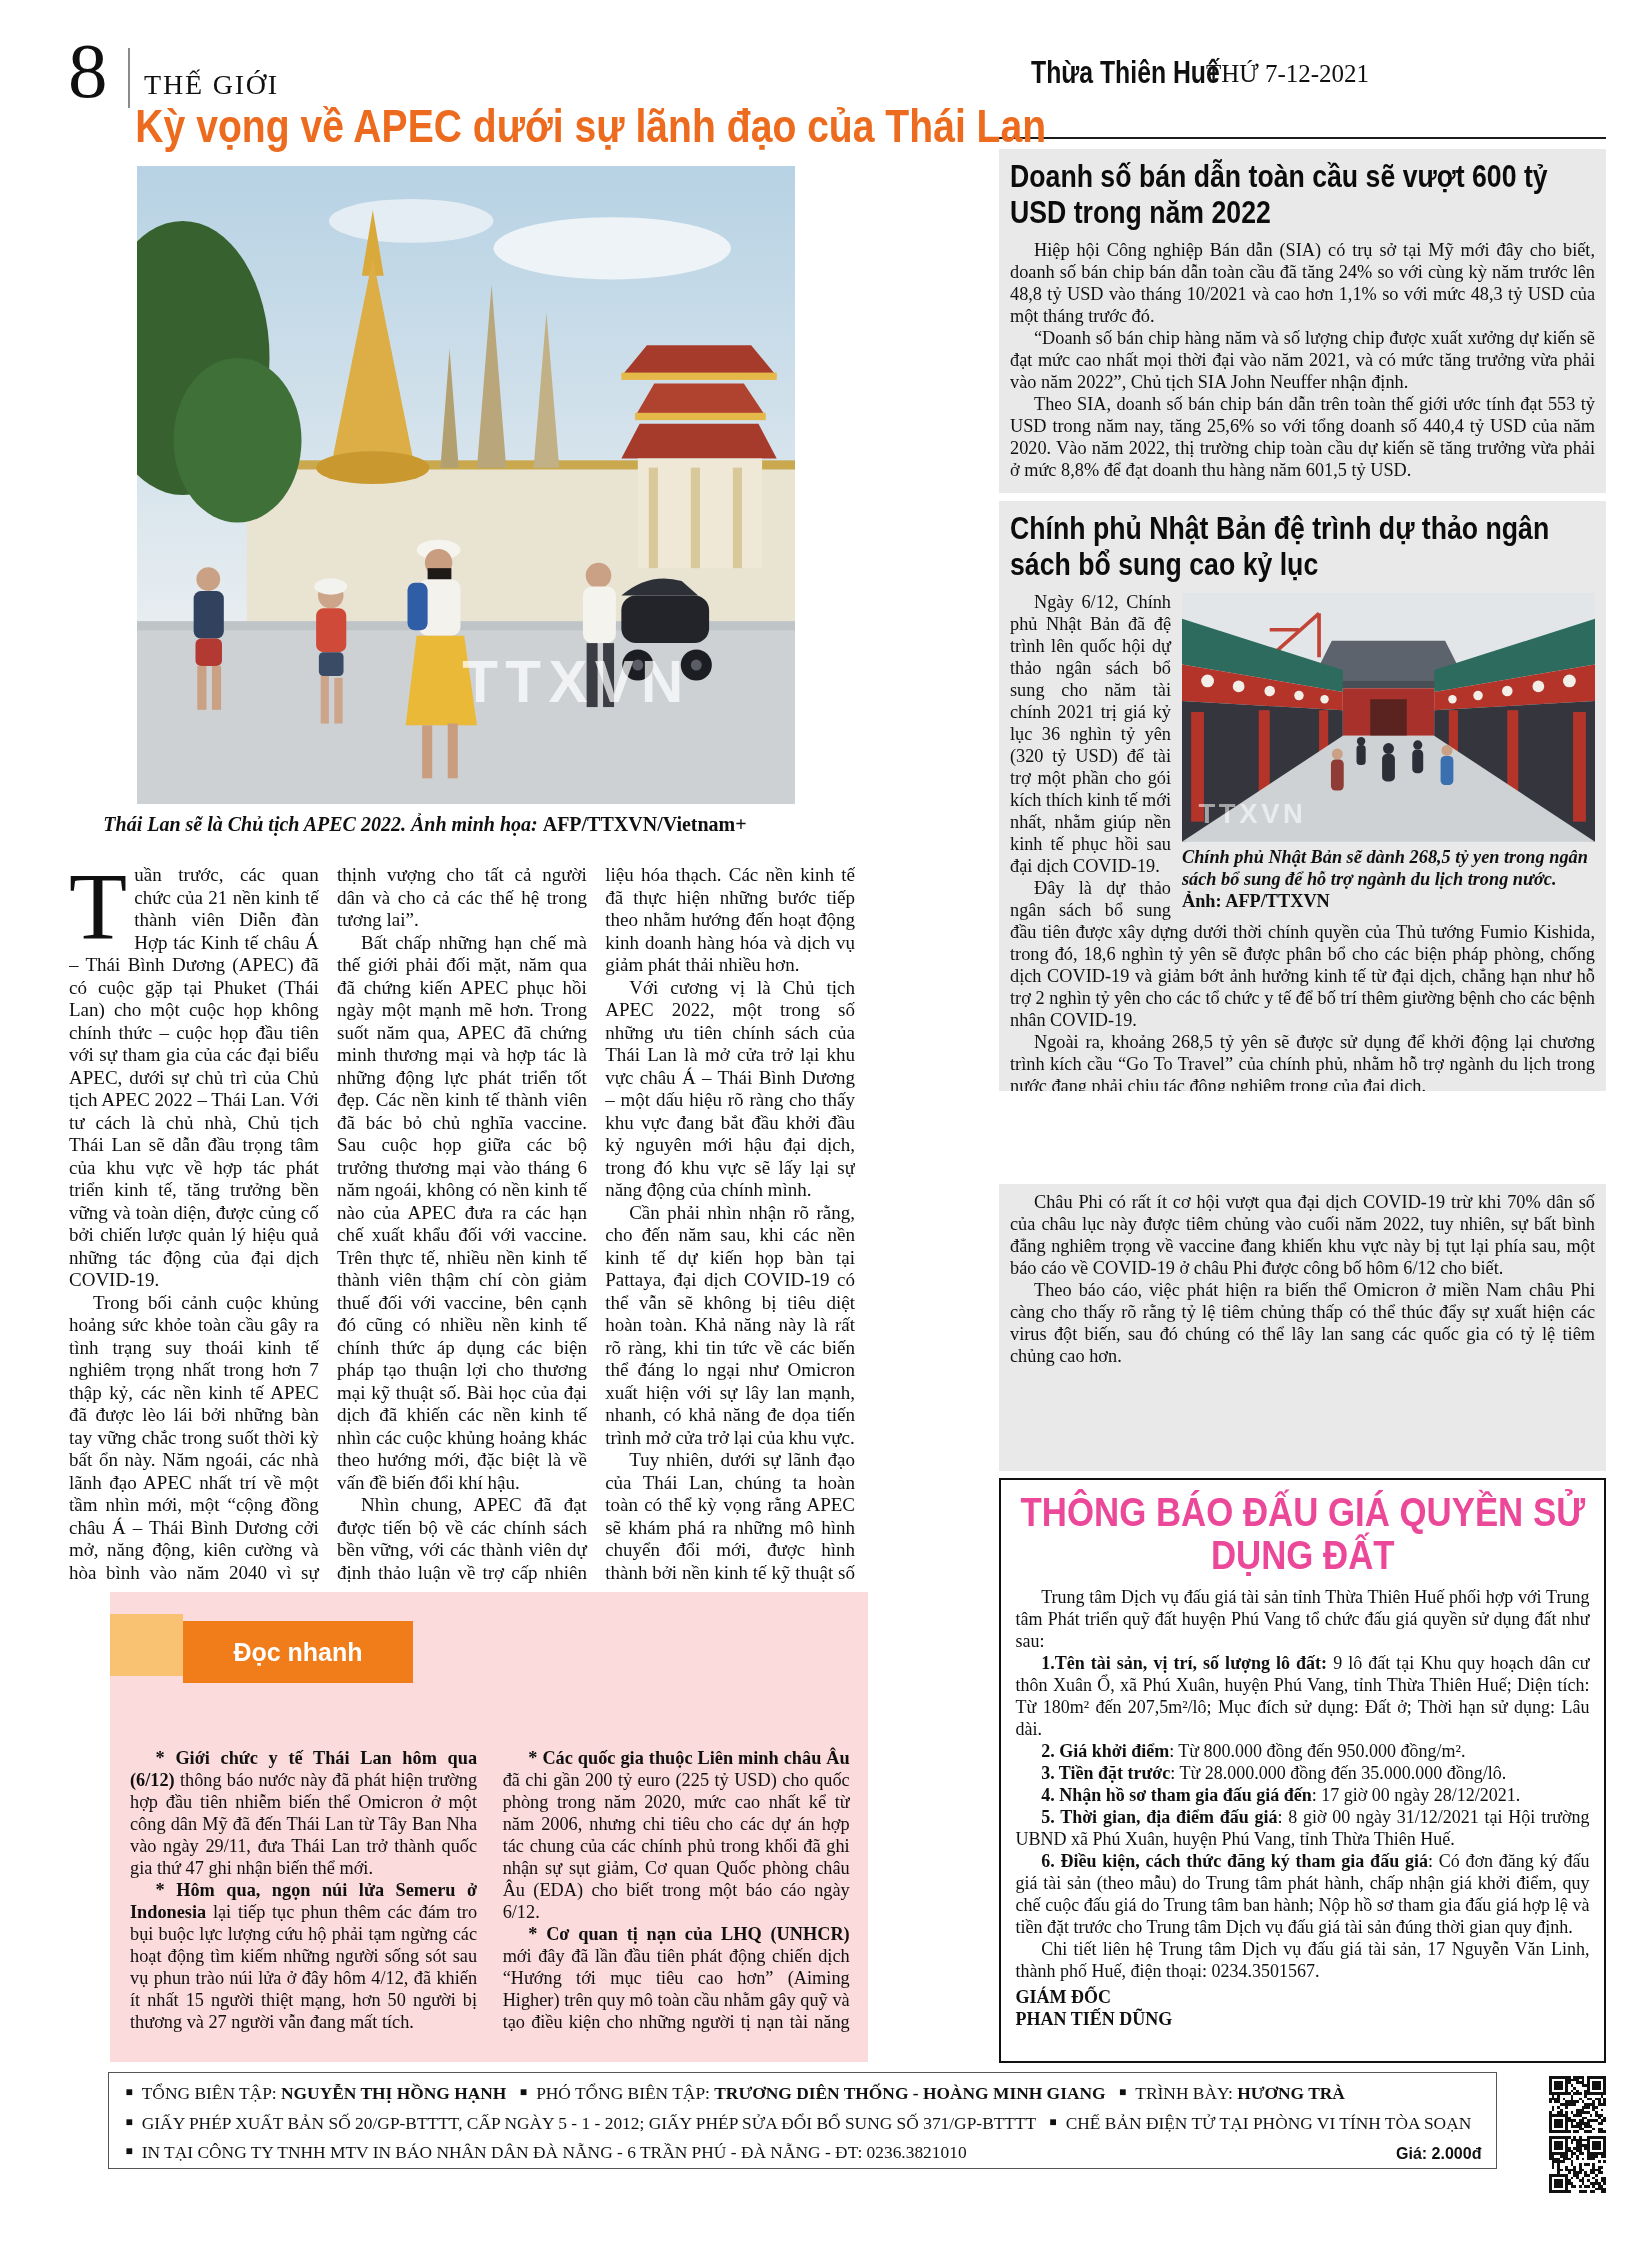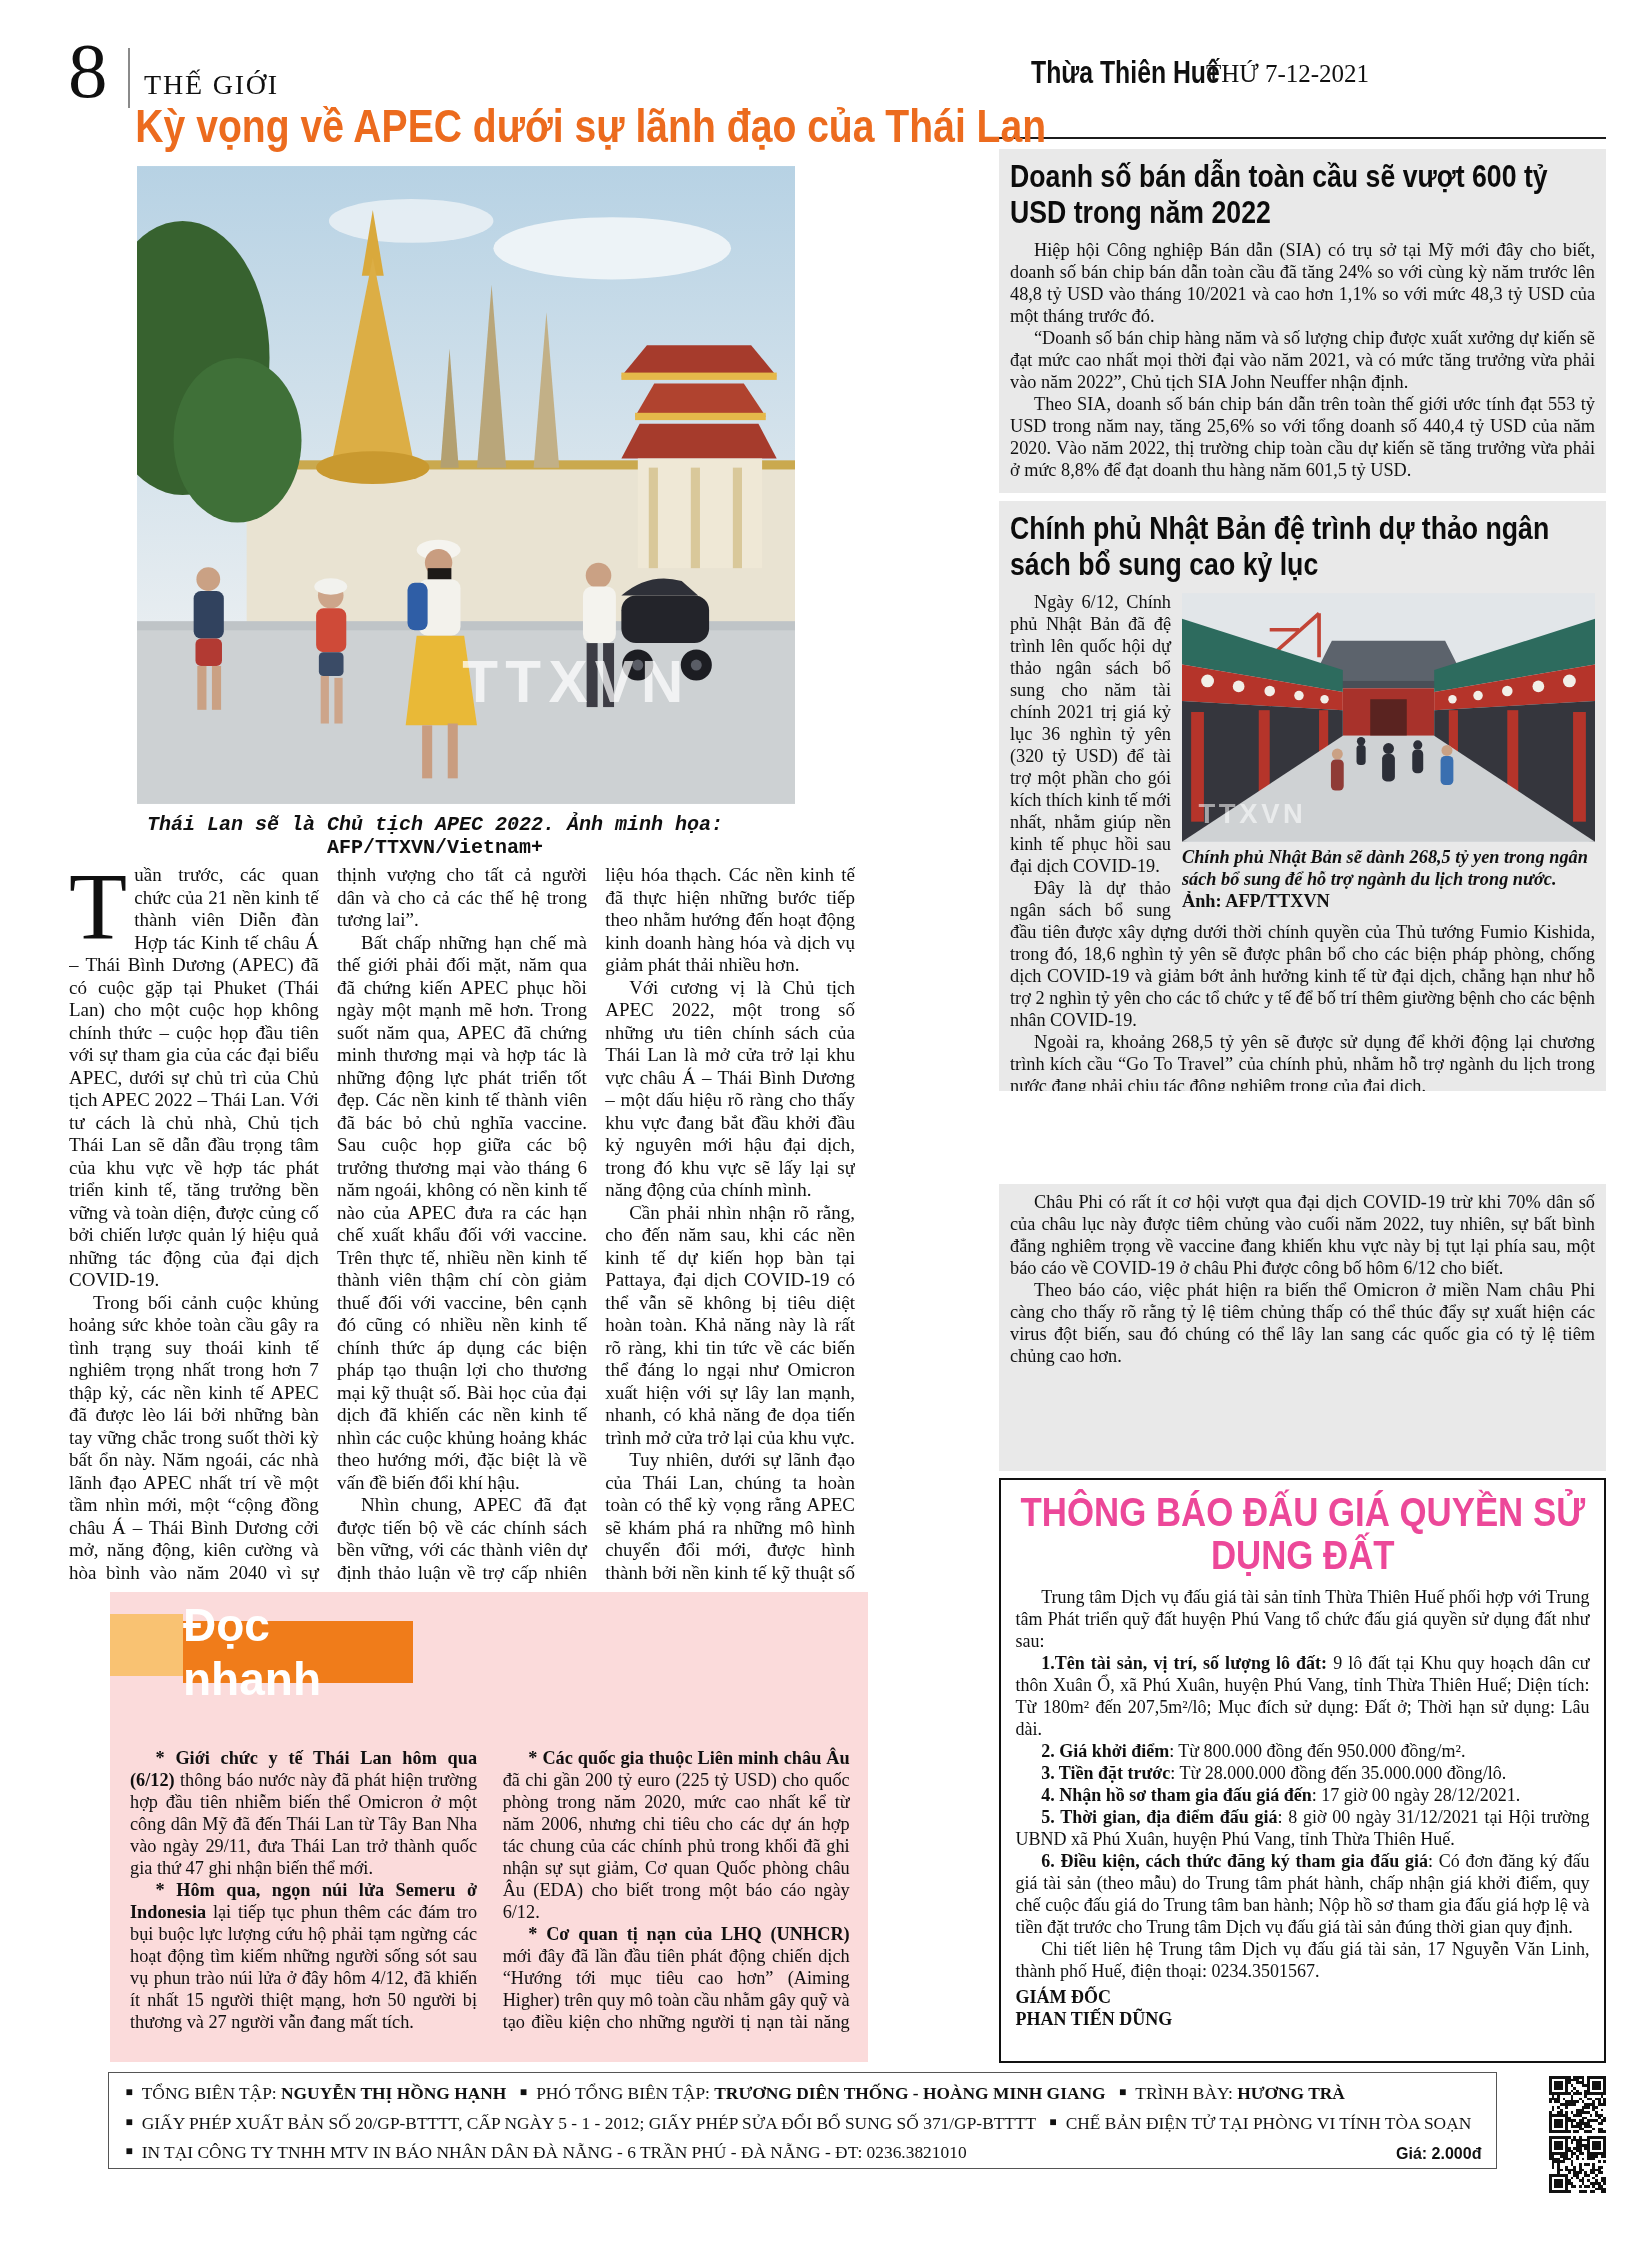--- a/index.html
+++ b/index.html
@@ -20,36 +20,36 @@
   .cx { display:block; transform-origin:0 0; }
   .cx83 { width:120%; transform:scaleX(0.8333); }
   .cx87 { width:114.9%; transform:scaleX(0.87); text-align:center; }
   .cxc { display:inline-block; transform:scaleX(0.85); transform-origin:50% 50%; white-space:nowrap; }
 
   
   .main-title { position:absolute; left:55px; top:99px; width:758px; text-align:center;
                 font-family:"Liberation Sans", sans-serif; font-weight:bold; font-size:46px;
                 color:#ec6b1e; margin:0; }
   .thai-photo { position:absolute; left:137px; top:166px; width:658px; height:638px; overflow:hidden; }
-  .main-caption { position:absolute; left:65px; top:813px; width:740px; text-align:center;
-                  font-size:20px; font-weight:bold; font-style:italic;font-family:Liberation Mono, monospace; }
+  .main-caption { position:absolute; left:55px; top:813px; width:740px; text-align:center;
+                  font-size:20px; font-weight:bold; font-style:italic; }
   .main-caption .credit { font-style:normal; }
   .body-cols { position:absolute; left:69px; top:864px; width:786px; height:724px;
                column-count:3; column-gap:18.3px; column-fill:auto;
                font-size:19px; line-height:22.5px; text-align:justify; overflow:hidden; }
   .body-cols p { margin:0; text-indent:24px; }
   .body-cols p.lead { text-indent:0; }
   .dropcap { float:left; font-size:95px; line-height:75px; padding:5.5px 7.3px 0 0; font-family:"Liberation Serif", serif; }
 
   
   .qn-box { position:absolute; left:110px; top:1592px; width:758px; height:470px; background:#fbdbdb; }
   .qn-sq  { position:absolute; left:0; top:22px; width:73px; height:62px; background:#f9c272; }
   .qn-bar { position:absolute; left:73px; top:29px; width:230px; height:62px; background:#f07c1a;
             color:#fff; display:flex; align-items:center; justify-content:center;
-            font-family:"Liberation Sans", sans-serif; font-weight:bold; font-size:46px; }
+            font-family:"Liberation Sans", sans-serif; font-weight:bold; font-size:25px; }
   .qn-cols { position:absolute; left:20px; right:18.3px; top:115px; bottom:9.1px;
              column-count:2; column-gap:25.6px; column-fill:auto;
              font-size:18.3px; line-height:22px; text-align:justify; overflow:hidden;margin-top:40px; }
   .qn-cols p { margin:0; text-indent:25.6px; }
 
   
   .gray { position:absolute; left:999px; width:607px; background:#e9e9e9;
           padding:7.3px 11px 0; box-sizing:border-box; overflow:hidden; }
   .gray h2 { font-family:"Liberation Sans", sans-serif; font-weight:bold; font-size:32px;
              line-height:36px; margin:1.8px 0 9.1px; color:#0c0c0c; }

